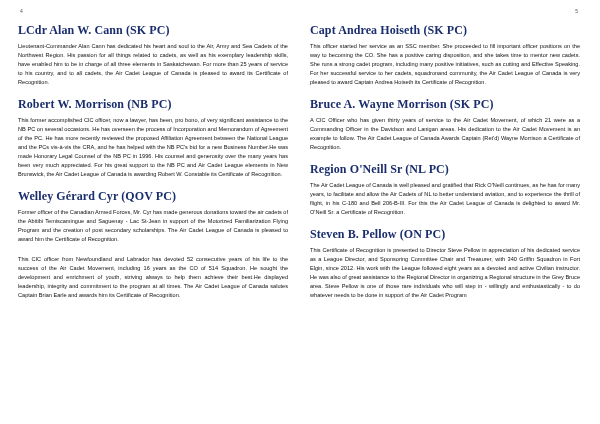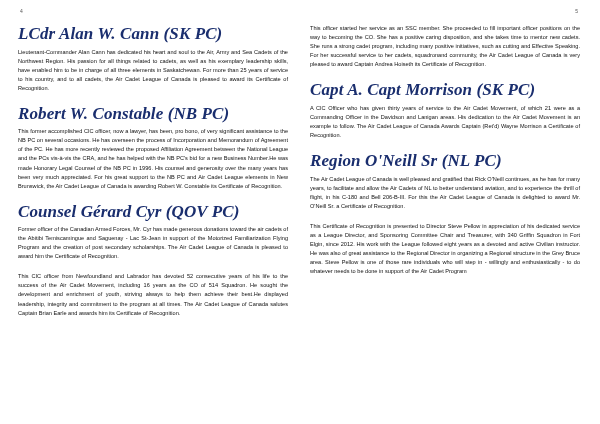--- a/index.html
+++ b/index.html
@@ -41,22 +41,21 @@
     width: 270px;
     display: flex;
     flex-direction: column;
   }
   .entry {
     margin-bottom: 11px;
   }
   .entry-title {
     font-family: "Liberation Serif", serif;
     font-weight: bold;
-    font-style: italic;
-    font-size: 17px;
+    font-size: 12px;
     color: #1a2e6e;
     letter-spacing: 0.1px;
     margin: 0 0 4px 0;
     line-height: 1.15;
   }
   .entry-body {
     font-family: "Liberation Sans", sans-serif;
     font-size: 5.6px;
     line-height: 1.62;
     text-align: justify;
@@ -75,51 +74,53 @@
   <div class="columns">
 
     <div class="col">
 
       <div class="entry">
         <h2 class="entry-title">LCdr Alan W. Cann (SK PC)</h2>
         <p class="entry-body">Lieutenant-Commander Alan Cann has dedicated his heart and soul to the Air, Army and Sea Cadets of the Northwest Region. His passion for all things related to cadets, as well as his exemplary leadership skills, have enabled him to be in charge of all three elements in Saskatchewan. For more than 25 years of service to his country, and to all cadets, the Air Cadet League of Canada is pleased to award its Certificate of Recognition.</p>
       </div>
 
       <div class="entry">
-        <h2 class="entry-title">Robert W. Constable (NB PC)</h2>
+        <h2 class="entry-title">Robert W. Morrison (NB PC)</h2>
         <p class="entry-body">This former accomplished CIC officer, now a lawyer, has been, pro bono, of very significant assistance to the NB PC on several occasions. He has overseen the process of Incorporation and Memorandum of Agreement of the PC. He has more recently reviewed the proposed Affiliation Agreement between the National League and the PCs vis-à-vis the CRA, and he has helped with the NB PC's bid for a new Business Number.He was made Honorary Legal Counsel of the NB PC in 1996. His counsel and generosity over the many years has been very much appreciated. For his great support to the NB PC and Air Cadet League elements in New Brunswick, the Air Cadet League of Canada is awarding Robert W. Constable its Certificate of Recognition.</p>
       </div>
 
       <div class="entry">
-        <h2 class="entry-title">Counsel Gérard Cyr (QOV PC)</h2>
+        <h2 class="entry-title">Welley Gérard Cyr (QOV PC)</h2>
         <p class="entry-body">Former officer of the Canadian Armed Forces, Mr. Cyr has made generous donations toward the air cadets of the Abitibi Temiscamingue and Saguenay - Lac St-Jean in support of the Motorized Familiarization Flying Program and the creation of post secondary scholarships. The Air Cadet League of Canada is pleased to award him the Certificate of Recognition.</p>
       </div>
 
       <div class="entry">
         <p class="entry-body">This CIC officer from Newfoundland and Labrador has devoted 52 consecutive years of his life to the success of the Air Cadet Movement, including 16 years as the CO of 514 Squadron. He sought the development and enrichment of youth, striving always to help them achieve their best.He displayed leadership, integrity and commitment to the program at all times. The Air Cadet League of Canada salutes Captain Brian Earle and awards him its Certificate of Recognition.</p>
       </div>
 
     </div>
 
     <div class="col">
 
       <div class="entry">
+        <h2 class="entry-title">Capt Andrea Hoiseth (SK PC)</h2>
         <p class="entry-body">This officer started her service as an SSC member. She proceeded to fill important officer positions on the way to becoming the CO. She has a positive caring disposition, and she takes time to mentor new cadets. She runs a strong cadet program, including many positive initiatives, such as cutting and Effective Speaking. For her successful service to her cadets, squadronand community, the Air Cadet League of Canada is very pleased to award Captain Andrea Hoiseth its Certificate of Recognition.</p>
       </div>
 
       <div class="entry">
-        <h2 class="entry-title">Capt A. Capt Morrison (SK PC)</h2>
+        <h2 class="entry-title">Bruce A. Wayne Morrison (SK PC)</h2>
         <p class="entry-body">A CIC Officer who has given thirty years of service to the Air Cadet Movement, of which 21 were as a Commanding Officer in the Davidson and Lanigan areas. His dedication to the Air Cadet Movement is an example to follow. The Air Cadet League of Canada Awards Captain (Ret'd) Wayne Morrison a Certificate of Recognition.</p>
       </div>
 
       <div class="entry">
         <h2 class="entry-title">Region O'Neill Sr (NL PC)</h2>
         <p class="entry-body">The Air Cadet League of Canada is well pleased and gratified that Rick O'Neill continues, as he has for many years, to facilitate and allow the Air Cadets of NL to better understand aviation, and to experience the thrill of flight, in his C-180 and Bell 206-B-III. For this the Air Cadet League of Canada is delighted to award Mr. O'Neill Sr. a Certificate of Recognition.</p>
       </div>
 
       <div class="entry">
+        <h2 class="entry-title">Steven B. Pellow (ON PC)</h2>
         <p class="entry-body">This Certificate of Recognition is presented to Director Steve Pellow in appreciation of his dedicated service as a League Director, and Sponsoring Committee Chair and Treasurer, with 340 Griffin Squadron in Fort Elgin, since 2012. His work with the League followed eight years as a devoted and active Civilian instructor. He was also of great assistance to the Regional Director in organizing a Regional structure in the Grey Bruce area. Steve Pellow is one of those rare individuals who will step in - willingly and enthusiastically - to do whatever needs to be done in support of the Air Cadet Program</p>
       </div>
 
     </div>
 
   </div>
 </div>
 
 </body></html>

